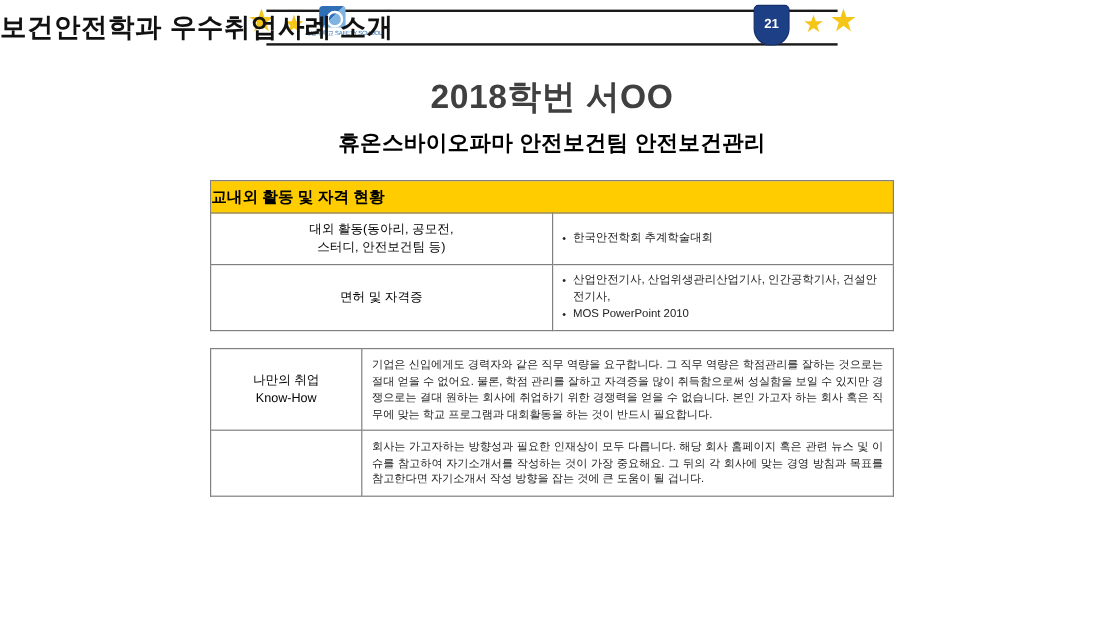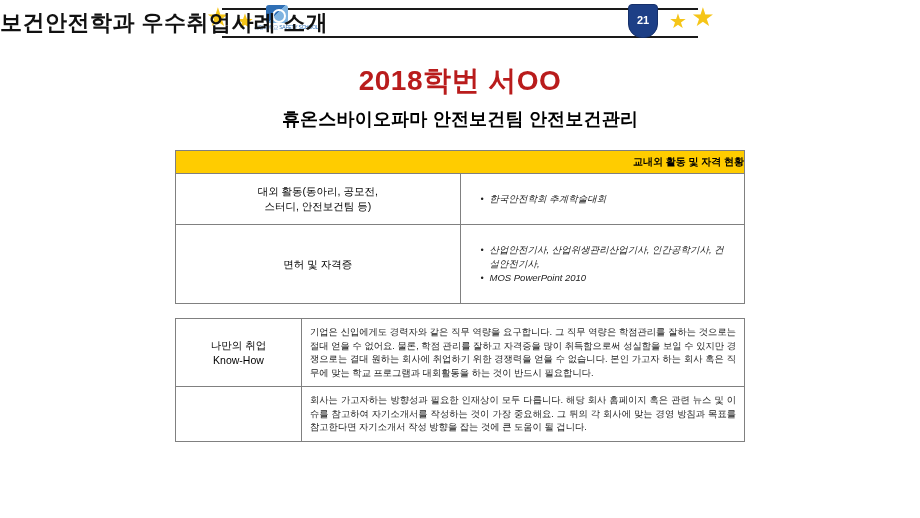--- a/index.html
+++ b/index.html
@@ -107,21 +107,21 @@
 
   
   .title-block {
     text-align: center;
     margin-top: 16px;
   }
   .main-title {
     font-size: 28px;
     font-weight: bold;
     letter-spacing: 0.5px;
-    color: #b91c1c;
+    color: #404040;
   }
   .sub-title {
     font-size: 18px;
     font-weight: bold;
     margin-top: 7px;
     letter-spacing: 0.2px;
     color: #000000;
   }
 
   
@@ -136,22 +136,22 @@
     width: 100%;
     border-collapse: collapse;
     table-layout: fixed;
   }
   table td, table th {
     border: 1px solid #808080;
     vertical-align: middle;
   }
   .band {
     background: #ffcc00;
-    text-align: right;
-    font-size: 10px;
+    text-align: left;
+    font-size: 13px;
     font-weight: bold;
     padding: 4px 0;
     color: #000000;
     border: 1px solid #808080;
   }
   td.label {
     width: 126px;
     text-align: center;
     font-size: 10.5px;
     font-weight: normal;
@@ -159,23 +159,22 @@
     line-height: 15px;
     color: #000000;
   }
   td.value {
     padding: 6px 8px;
     font-size: 9.5px;
     line-height: 14px;
     color: #222222;
   }
   ul.bullets {
-    margin: 12px; padding: 0;
+    margin: 0; padding: 0;
     list-style: none;
-    font-style: italic;
   }
   ul.bullets li {
     position: relative;
     padding-left: 9px;
     line-height: 14px;
     margin: 0;
   }
   ul.bullets li:before {
     content: "•";
     position: absolute;

